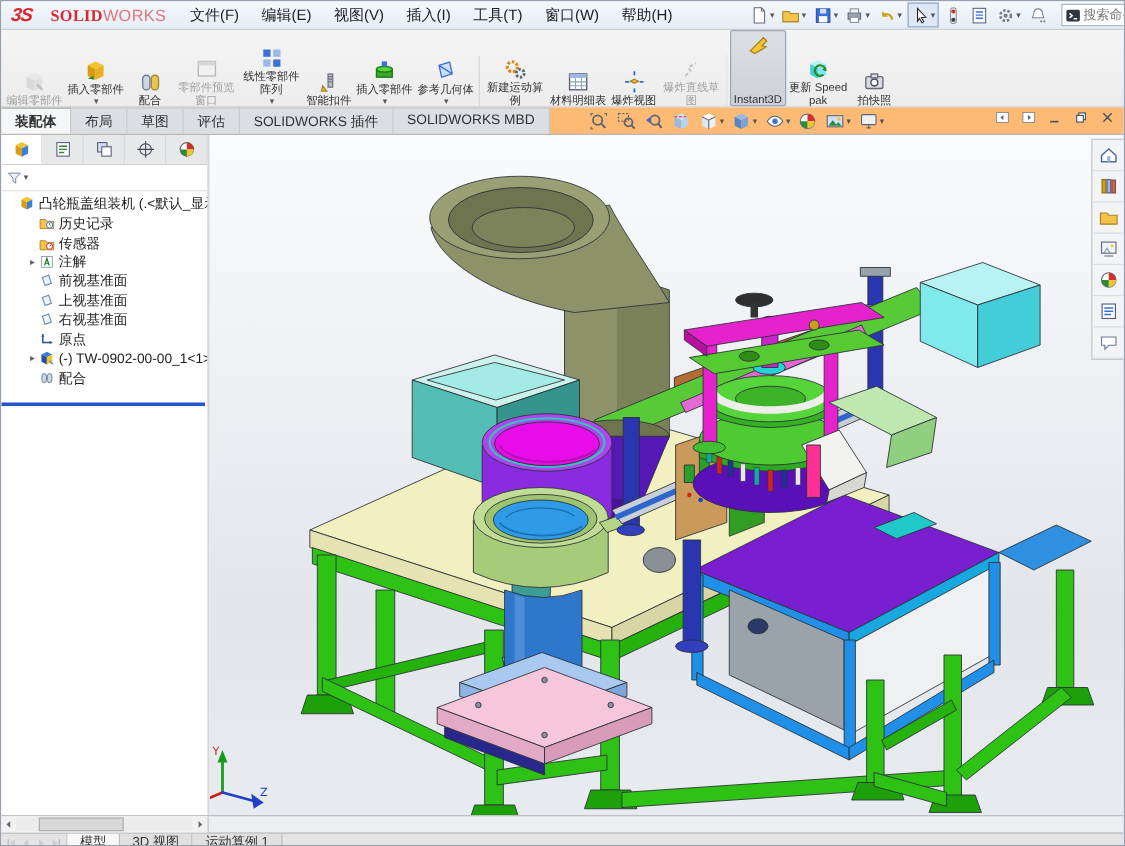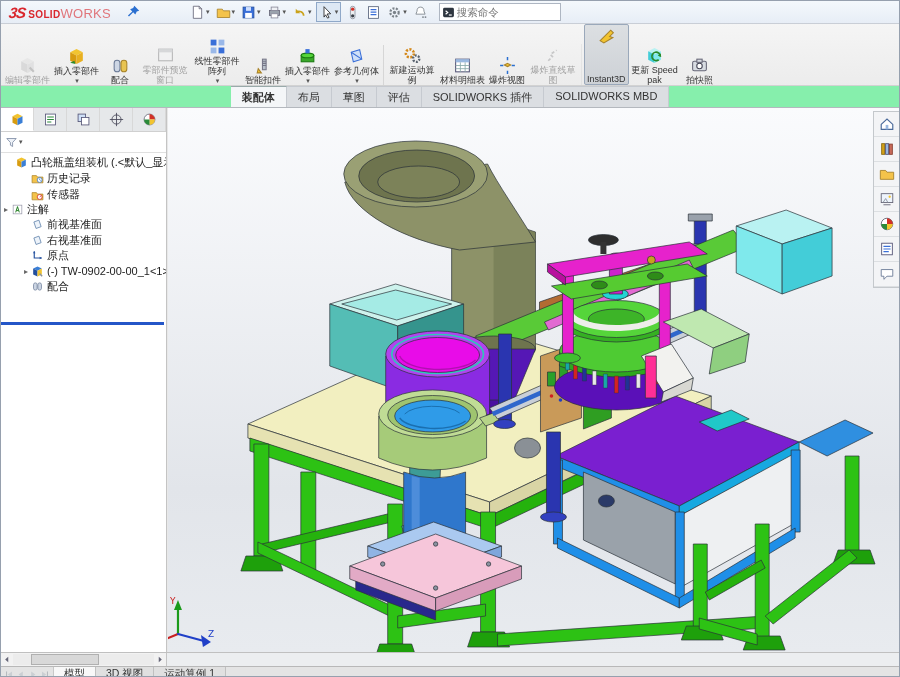--- a/index.html
+++ b/index.html
@@ -5,21 +5,21 @@
   html,body{margin:0;padding:0;background:#c8ccd2;}
   #app{position:relative;width:898px;height:675px;border:1px solid #96a0ae;
        font-family:"Liberation Sans","DejaVu Sans",sans-serif;overflow:hidden;background:#f1f1f2;
        -webkit-font-smoothing:antialiased;}
   .icon svg{width:100%;height:100%;display:block;}
   
   #titlebar{height:22px;display:flex;align-items:center;background:linear-gradient(#f4f8fc,#e7edf6);
             border-bottom:1px solid #c9ced6;padding:0 4px;}
   #brand{display:flex;align-items:baseline;margin:0 10px 0 4px;}
   #brand .mark{font-style:italic;font-weight:bold;font-size:15px;color:#d9272e;letter-spacing:-1px;transform:skewX(-8deg);}
-  #brand .b1{font-weight:bold;font-size:10px;color:#d9272e;margin-left:3px;letter-spacing:.3px;}
+  #brand .b1{font-weight:bold;font-size:13px;color:#d9272e;margin-left:15px;letter-spacing:.3px;font-family:Liberation Serif, serif;}
   #brand .b2{font-size:13px;color:#e0757b;letter-spacing:.3px;text-align:right;}
   #menus{display:flex;}
   .menu{font-size:12px;color:#222;padding:2px 9px;cursor:default;white-space:nowrap;}
   #pinbtn{width:16px;height:16px;margin:0 4px;}
   #quickbar{display:flex;align-items:center;margin-left:42px;}
   .qbtn{display:flex;align-items:center;height:18px;padding:0 2px;margin:0 1px;}
   .qbtn .icon{width:15px;height:15px;}
   .qbtn.boxed{border:1px solid #8fa8c8;background:#dde8f4;}
   .rcaret{display:none;font-size:7px;color:#555;margin-left:1px;}
   .caret>.rcaret,.caret .rcaret{display:inline-block;}
@@ -33,21 +33,21 @@
           display:flex;align-items:flex-end;padding:2px 2px 0 2px;}
   .rbtn{display:flex;flex-direction:column;align-items:center;justify-content:flex-start;
         min-width:34px;max-width:48px;padding:2px 2px 0 2px;position:relative;}
   .rbtn .ric{width:19px;height:19px;margin-bottom:1px;flex:none;}
   .rbtn .rlabel{font-size:9px;line-height:9.5px;color:#333;text-align:center;word-break:break-all;}
   .rbtn .rcaret{margin-top:1px;}
   .rbtn.disabled{opacity:.42;filter:grayscale(.9);}
   .rbtn.active{background:linear-gradient(#dcdfe2,#cdd1d6);border:1px solid #9aa8ba;border-radius:2px;gap:28px;}
   .rbtn.sep-after{border-right:1px solid #d6d6d6;margin-right:2px;padding-right:4px;}
   
-  #tabrow{height:21px;background:#86efac;border-bottom:1px solid #b4b8be;display:flex;align-items:center;flex-direction:column;}
+  #tabrow{height:21px;background:#fdba74;border-bottom:1px solid #b4b8be;display:flex;align-items:flex-start;}
   .ctab{font-size:11px;color:#333;padding:3px 11px 3px 11px;border-right:1px solid #c6cad0;background:#dbdee2;
         white-space:nowrap;border-top:1px solid #c6cad0;}
   .ctab.active{background:#f4f6f8;font-weight:bold;border-top:1px solid #9aa;}
   #headsup{display:flex;align-items:center;margin-left:28px;height:100%;}
   .hbtn{display:flex;align-items:center;height:20px;padding:0 3px;}
   .hbtn .hicon{width:16px;height:16px;}
   #doccontrols{margin-left:auto;display:flex;align-items:center;padding-right:4px;}
   .dbtn{width:19px;height:16px;display:flex;align-items:center;justify-content:center;margin-left:2px;}
   .dbtn .icon{width:12px;height:12px;}
   
@@ -91,20 +91,30 @@
 <body>
 
 <div id="app">
 
   <div id="titlebar">
     <div id="brand">
       <span class="mark">3S</span>
       <span class="b1">SOLID</span>
       <span class="b2">WORKS</span>
     </div>
+    <div id="menus">
+
+    <span class="menu">文件(F)</span>
+        <span class="menu">编辑(E)</span>
+        <span class="menu">视图(V)</span>
+        <span class="menu">插入(I)</span>
+        <span class="menu">工具(T)</span>
+        <span class="menu">窗口(W)</span>
+        <span class="menu">帮助(H)</span>
+      </div>
     <span id="pinbtn" class="icon">
         <svg viewBox="0 0 18 18">
           <path d="M10.5 2l5.5 5.5-2.8.8-1.6 3.4-2.4-2.4-4.7 4.9-1.2-1.2 4.9-4.7L5.8 6l3.4-1.6z" fill="#2a6fd0"></path>
         </svg>
       </span>
     <div id="quickbar">
 
         <span class="qbtn autoname caret">
           <span class="icon">
             <svg viewBox="0 0 18 18">
@@ -662,41 +672,50 @@
             <span class="ticon icon">
               <svg viewBox="0 0 18 18">
                 <path d="M1.5 5h6l1.5 2H16.5v8H1.5z" fill="#f4c34a" stroke="#a8822a"></path>
                 <circle cx="12" cy="11" r="3.4" fill="#fff" stroke="#d02020"></circle>
                 <path d="M12 11l2-1.5" stroke="#d02020"></path>
               </svg>
             </span>
             <span class="tlabel">传感器</span>
           </div>
 
-          <div class="trow arrow" style="">
+          <div class="trow arrow" style="padding-left: 20px;">
             <span class="tw"></span>
             <span class="ticon icon">
               <svg viewBox="0 0 18 18">
                 <rect x="3" y="3" width="12" height="12" fill="#fff" stroke="#99a"></rect>
                 <path d="M6.5 13l2.5-8 2.5 8M7.5 10.5h3" fill="none" stroke="#1a7a1a" stroke-width="1.3"></path>
               </svg>
             </span>
             <span class="tlabel">注解</span>
           </div>
 
           <div class="trow" style="padding-left: 20px;">
             <span class="tw"></span>
             <span class="ticon icon">
               <svg viewBox="0 0 18 18">
                 <path d="M4 5.5l7-2.5 3 9-7 2.5z" fill="#dce8f5" fill-opacity="0.5" stroke="#6a8ab0" stroke-width="1.2"></path>
               </svg>
             </span>
             <span class="tlabel">前视基准面</span>
           </div>
 
+          <div class="trow" style="padding-left: 20px;">
+            <span class="tw"></span>
+            <span class="ticon icon">
+              <svg viewBox="0 0 18 18">
+                <path d="M4 5.5l7-2.5 3 9-7 2.5z" fill="#dce8f5" fill-opacity="0.5" stroke="#6a8ab0" stroke-width="1.2"></path>
+              </svg>
+            </span>
+            <span class="tlabel">上视基准面</span>
+          </div>
 
           <div class="trow" style="padding-left: 20px;">
             <span class="tw"></span>
             <span class="ticon icon">
               <svg viewBox="0 0 18 18">
                 <path d="M4 5.5l7-2.5 3 9-7 2.5z" fill="#dce8f5" fill-opacity="0.5" stroke="#6a8ab0" stroke-width="1.2"></path>
               </svg>
             </span>
             <span class="tlabel">右视基准面</span>
           </div>

